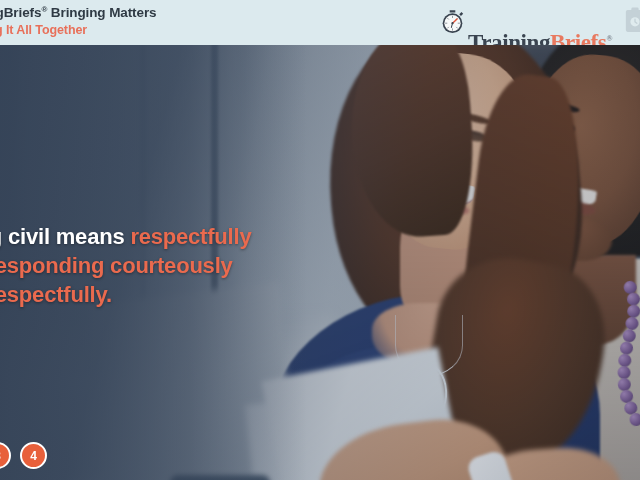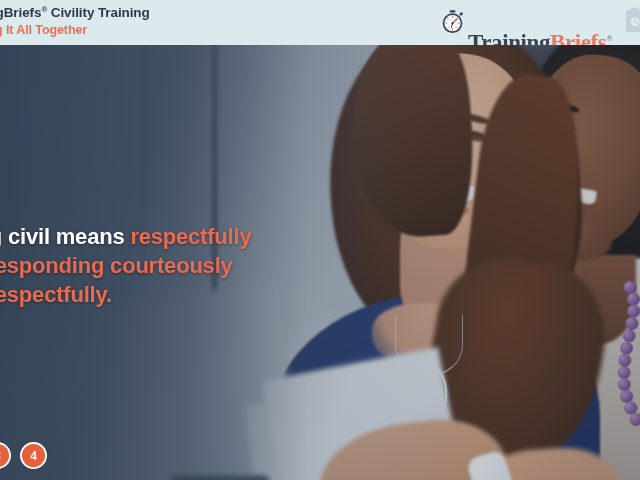--- a/index.html
+++ b/index.html
@@ -645,21 +645,21 @@
     <div class="hl-coral">and respectfully.</div>
   </div>
 
   <div class="pager">
     <div class="dot">3</div>
     <div class="dot">4</div>
   </div>
 
   <div class="header-bar">
     <div class="header-titles">
-      <div class="header-title"><span>TrainingBriefs</span><sup>®</sup><span> Civility Training</span></div>
+      <div class="header-title"><span>TrainingBriefs</span><sup>®</sup><span> Bringing Matters</span></div>
       <div class="header-subtitle">Bringing It All Together</div>
     </div>
 
     <div class="logo">
       <svg class="logo-mark" viewBox="0 0 48 48">
         <path d="M19 4 h10 v4 h-10 z" fill="#3a4450"></path>
         <path d="M36 11 l4 -4 3 3 -4 4 z" fill="#3a4450"></path>
         <circle cx="24" cy="27" r="17.5" fill="#3a4450"></circle>
         <circle cx="24" cy="27" r="14.5" fill="#f7f9f9"></circle>
         <g stroke="#55606c" stroke-width="1.1" stroke-linecap="round">

